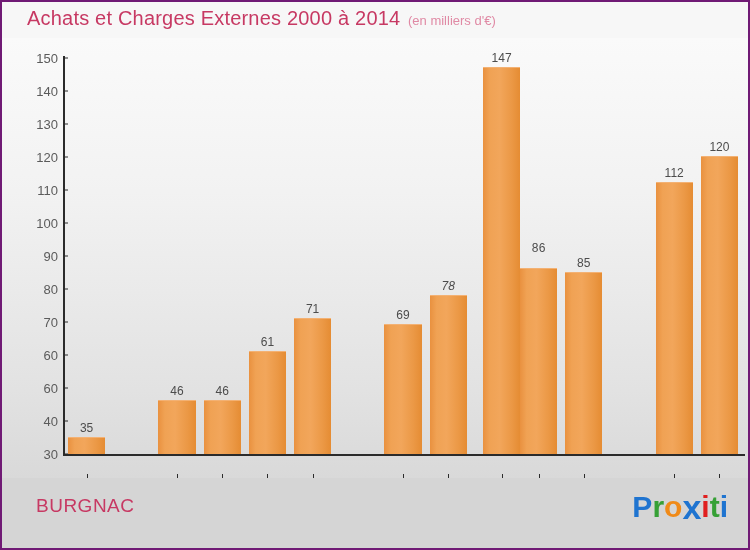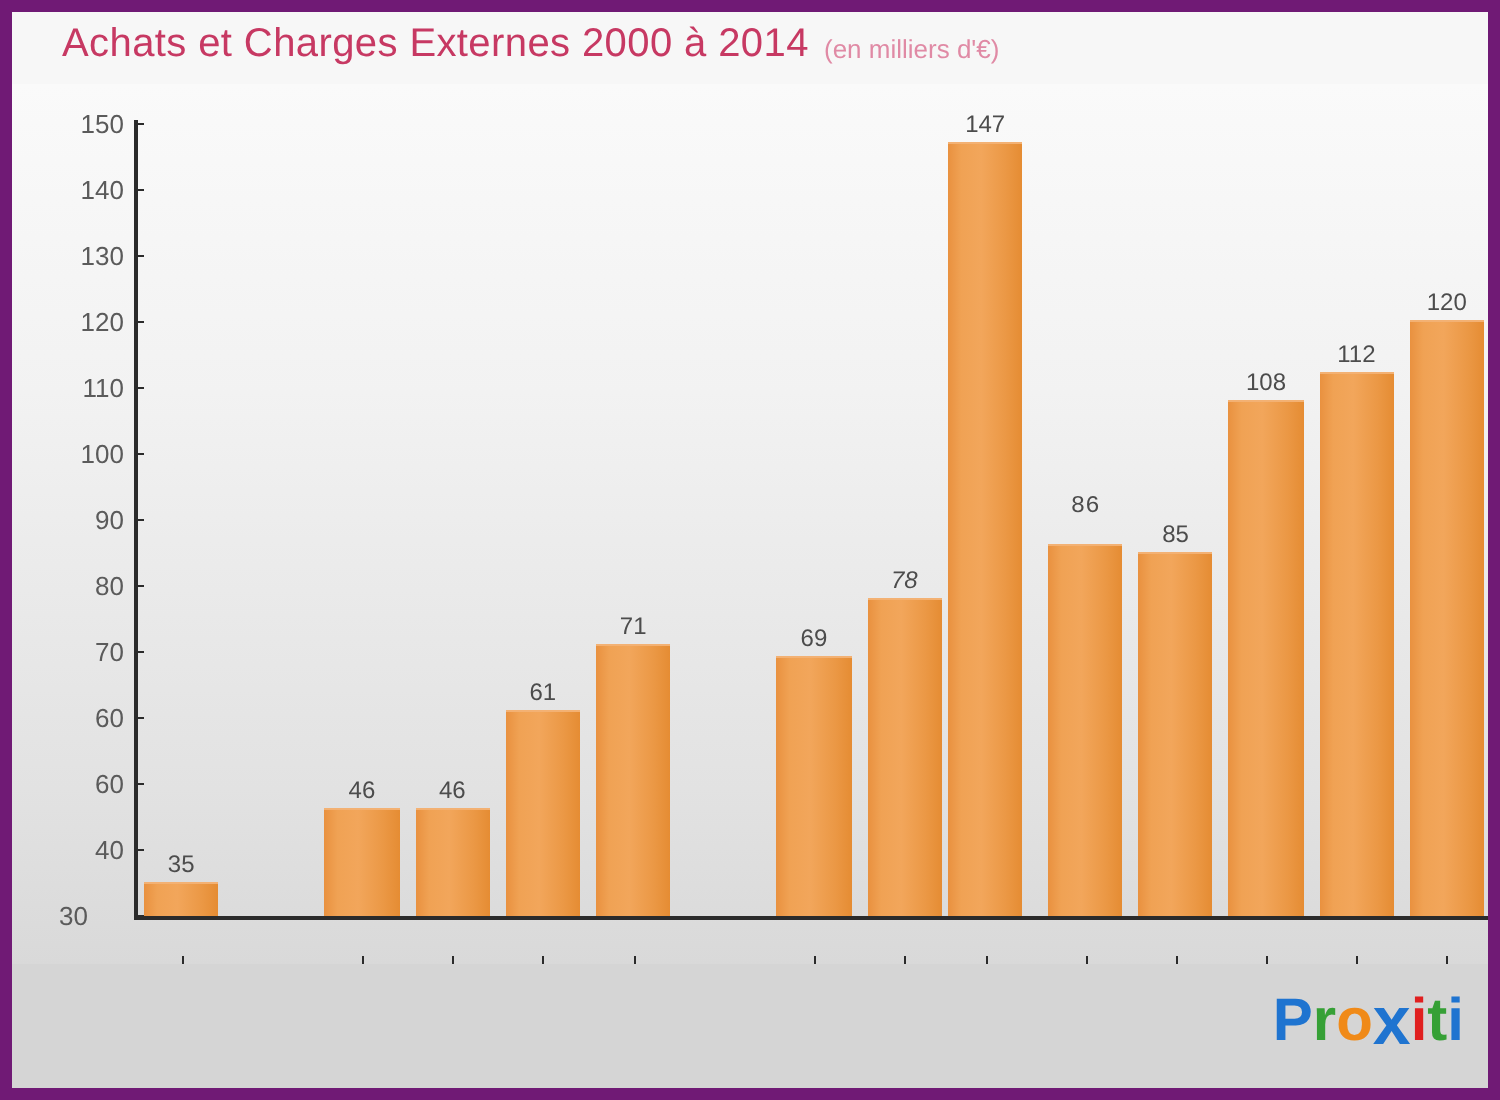--- a/index.html
+++ b/index.html
@@ -5,21 +5,21 @@
   html, body {
     margin: 0;
     padding: 0;
     background: #ffffff;
   }
   #page {
     position: relative;
     width: 750px;
     height: 550px;
     box-sizing: border-box;
-    border: 6px solid #701a75;
+    border: 2px solid #701a75;
     background: #d5d5d5;
     font-family: "Liberation Sans", sans-serif;
     overflow: hidden;
   }
 
   
   #header {
     position: absolute;
     left: 0; top: 0;
     width: 748px;
@@ -229,61 +229,55 @@
           <div class="bar-value" style="bottom: 131.7px;">69</div>
           <div class="xtick-mark"></div>
           <div class="xtick-label">2007</div>
         </div>
         <div class="bar-col" style="left: 361.6px; width: 45.2px; font-style: italic;">
           <div class="bar" style="height: 158.4px;"></div>
           <div class="bar-value" style="bottom: 161.4px;">78</div>
           <div class="xtick-mark"></div>
           <div class="xtick-label">2008</div>
         </div>
-        <div class="bar-col" style="left: 402px; width: 45.2px;">
+        <div class="bar-col" style="left: 415px; width: 45.2px;">
           <div class="bar" style="height: 386.1px;"></div>
           <div class="bar-value" style="bottom: 389.1px;">147</div>
           <div class="xtick-mark"></div>
           <div class="xtick-label">2009</div>
         </div>
         <div class="bar-col" style="left: 452px; width: 45.2px;">
           <div class="bar" style="height: 184.8px;"></div>
           <div class="bar-value" style="bottom: 198px; font-family: Liberation Mono, monospace;">86</div>
           <div class="xtick-mark"></div>
           <div class="xtick-label">2010</div>
         </div>
         <div class="bar-col" style="left: 497.2px; width: 45.2px;">
           <div class="bar" style="height: 181.5px;"></div>
           <div class="bar-value" style="bottom: 184.5px;">85</div>
           <div class="xtick-mark"></div>
           <div class="xtick-label">2011</div>
         </div>
-        <div class="bar-col" style="left: 542.4px; width: 45.2px;">
-          <div class="bar" style="height: 257.4px;"></div>
-          <div class="bar-value" style="bottom: 260.4px;">108</div>
-          <div class="xtick-mark"></div>
-          <div class="xtick-label">2012</div>
-        </div>
         <div class="bar-col" style="left: 587.6px; width: 45.2px;">
           <div class="bar" style="height: 270.6px;"></div>
           <div class="bar-value" style="bottom: 273.6px;">112</div>
           <div class="xtick-mark"></div>
           <div class="xtick-label">2013</div>
         </div>
         <div class="bar-col" style="left: 632.8px; width: 45.2px;">
           <div class="bar" style="height: 297px;"></div>
           <div class="bar-value" style="bottom: 300px;">120</div>
           <div class="xtick-mark"></div>
           <div class="xtick-label">2014</div>
         </div>
       </div>
     <div id="yaxis-ticks">
         <div class="ytick-row" style="top: 416px;">
           <div class="ytick-mark" style="left: 61px;"></div>
-          <div class="ytick-label" style="left: 0; width: 38px; text-align: right;">30</div>
+          <div class="ytick-label" style="left: 18px; width: 38px; text-align: right;">30</div>
         </div>
         <div class="ytick-row" style="top: 383px;">
           <div class="ytick-mark" style="left: 61px;"></div>
           <div class="ytick-label" style="left: 18px; width: 38px; text-align: right;">40</div>
         </div>
         <div class="ytick-row" style="top: 350px;">
           <div class="ytick-mark" style="left: 61px;"></div>
           <div class="ytick-label" style="left: 18px; width: 38px; text-align: right;">60</div>
         </div>
         <div class="ytick-row" style="top: 317px;">
@@ -323,16 +317,17 @@
           <div class="ytick-label" style="left: 18px; width: 38px; text-align: right;">140</div>
         </div>
         <div class="ytick-row" style="top: 20px;">
           <div class="ytick-mark" style="left: 61px;"></div>
           <div class="ytick-label" style="left: 18px; width: 38px; text-align: right;">150</div>
         </div>
       </div>
   </div>
 
   <div id="footer">
+    <div id="city-name">BURGNAC</div>
     <div id="logo"><span style="color: rgb(31, 116, 208);">P</span><span style="color: rgb(54, 160, 54);">r</span><span style="color: rgb(240, 138, 24);">o</span><span class="lg-x" style="color: rgb(31, 116, 208);">x</span><span style="color: rgb(224, 32, 32);">i</span><span style="color: rgb(54, 160, 54);">t</span><span style="color: rgb(31, 116, 208);">i</span></div>
   </div>
 
 </div>
 
 </body></html>

